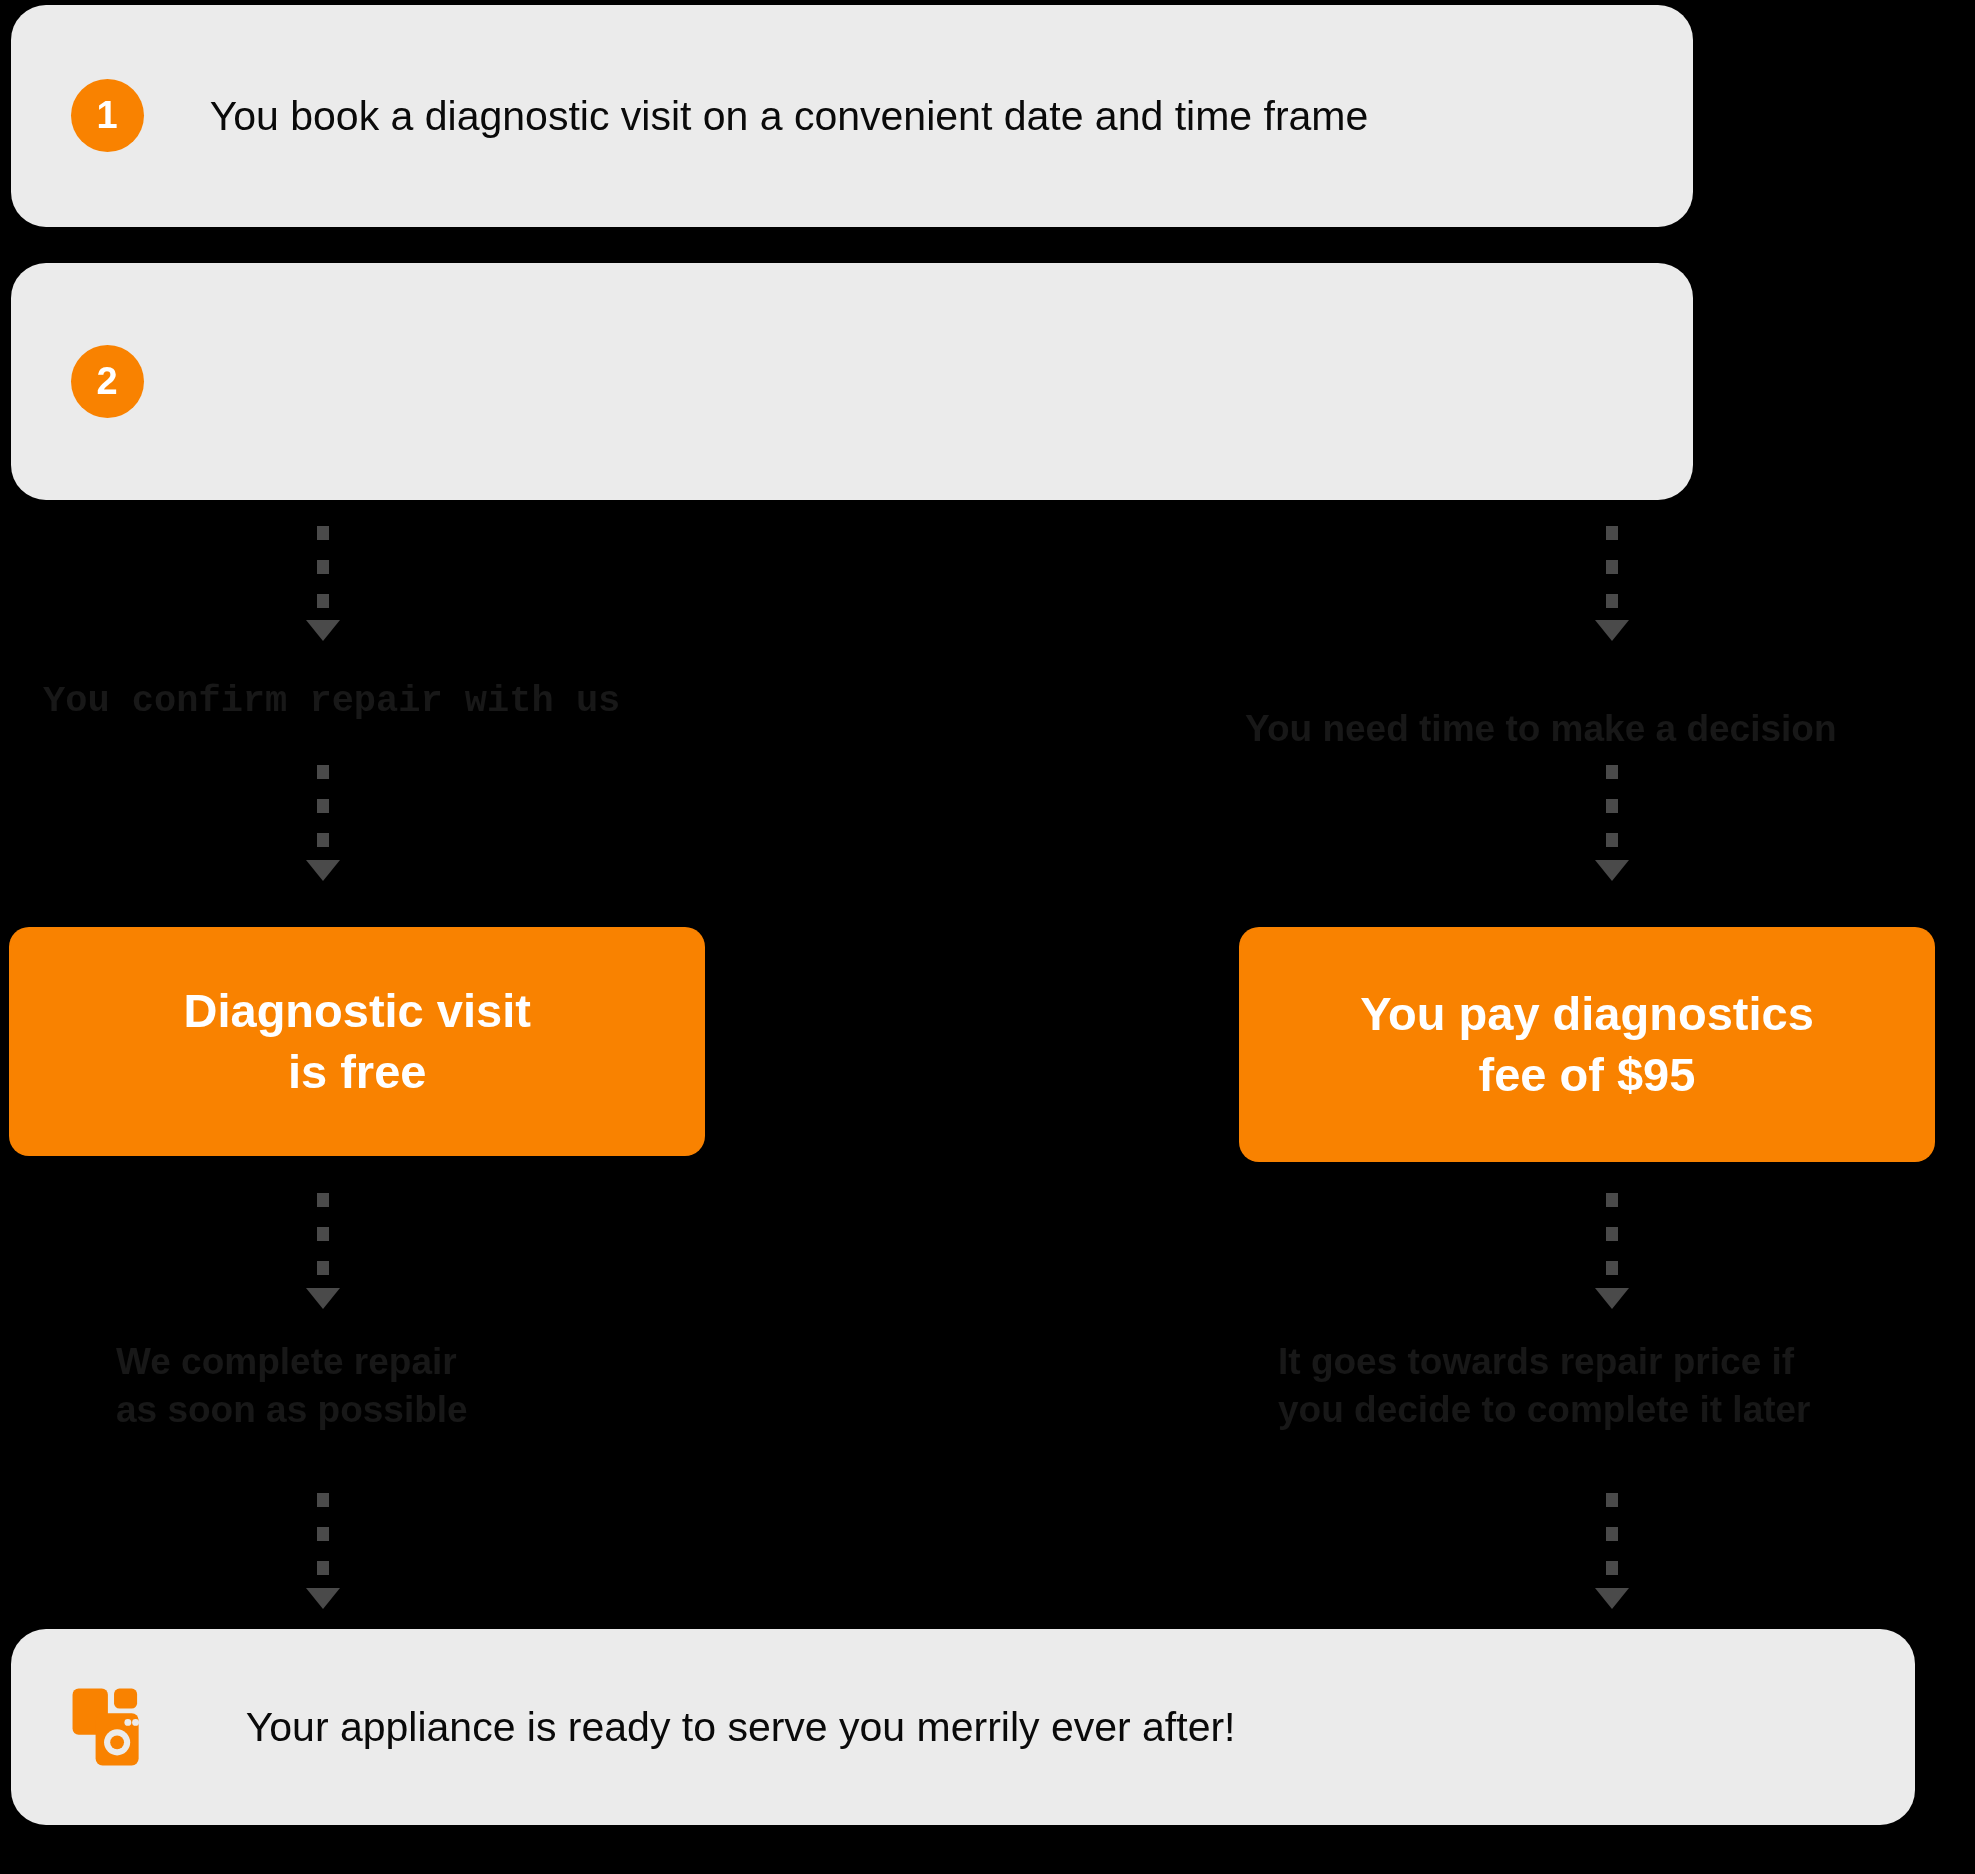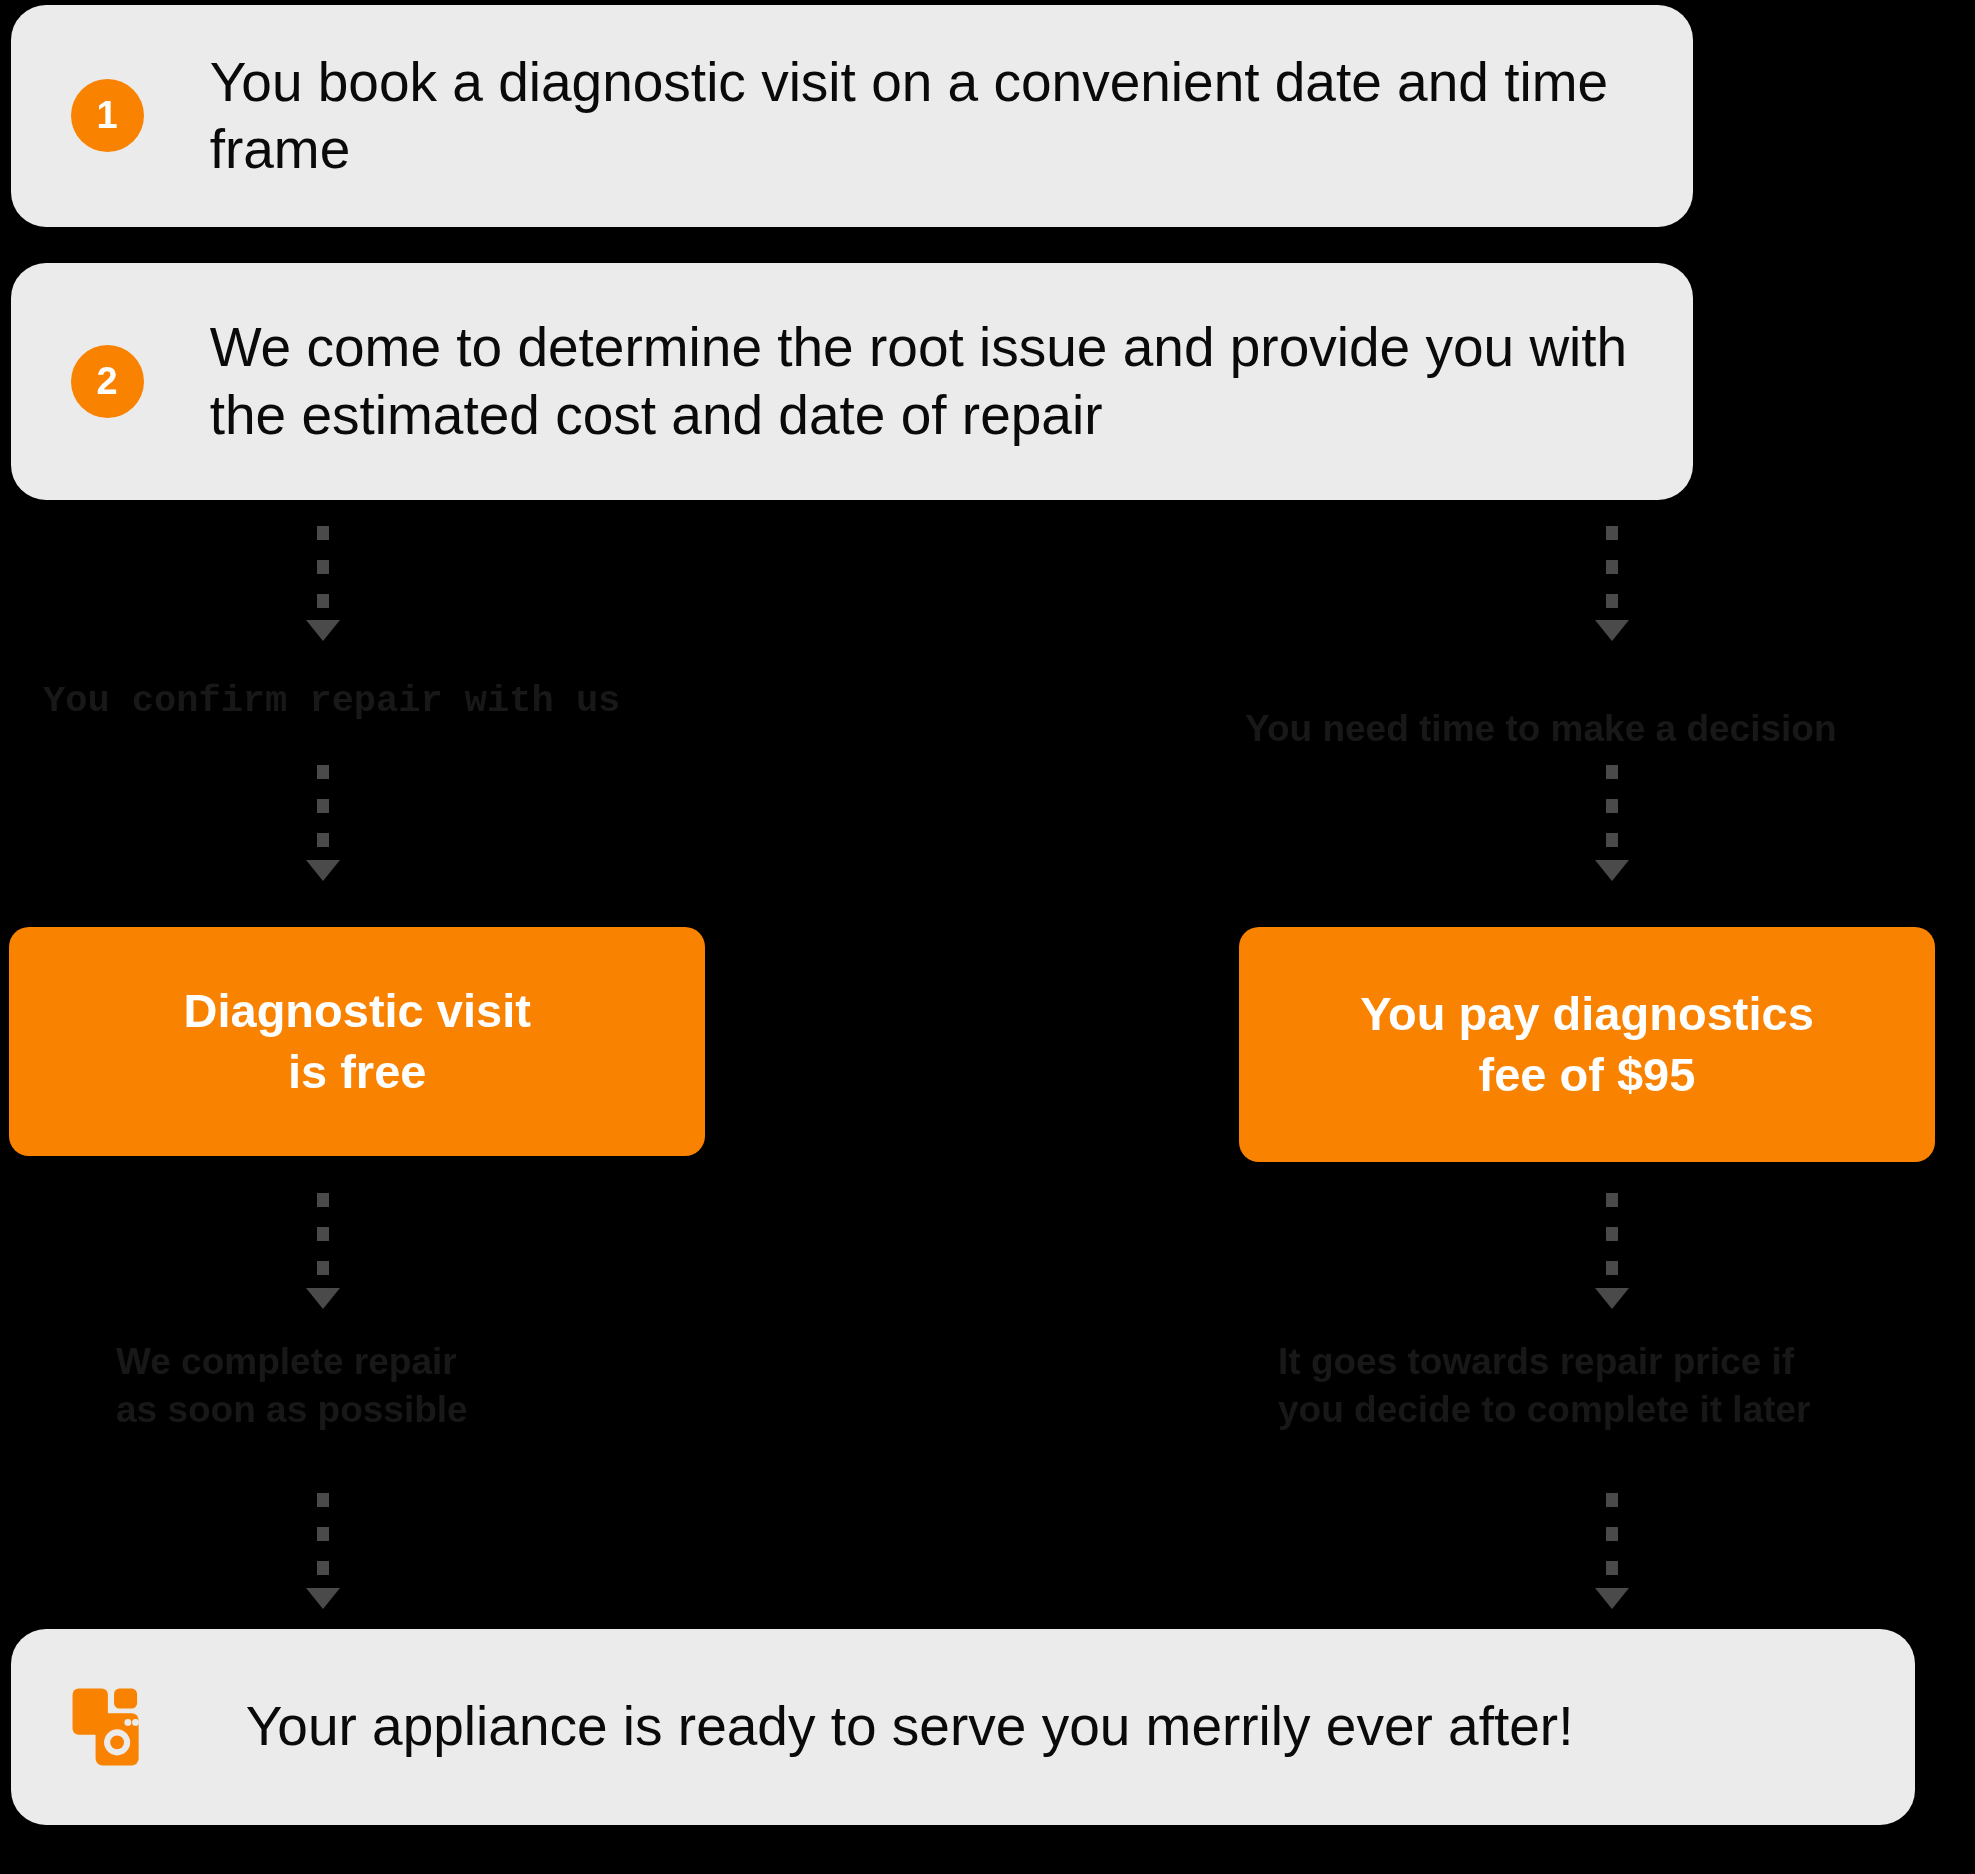--- a/index.html
+++ b/index.html
@@ -68,21 +68,21 @@
     font-size: 38px;
     font-weight: 700;
     display: flex;
     align-items: center;
     justify-content: center;
     flex: 0 0 auto;
   }
 
   .step-text {
     margin-left: 66px;
-    font-size: 55px;
+    font-size: 41px;
     line-height: 1.22;
     color: #0a0a0a;
     font-weight: 400;
     white-space: pre-line;
   }
 
   
   .result-box {
     position: absolute;
     background: #f98200;
@@ -175,22 +175,20 @@
 
 <div class="flow">
 
   <div class="step-card step-1">
     <div class="badge">1</div>
     <div class="step-text">You book a diagnostic visit on a convenient date and time frame</div>
   </div>
 
   <div class="step-card step-2">
     <div class="badge">2</div>
-    <div class="step-text">We come to determine the root issue and provide you with
-the estimated cost and date of repair</div>
   </div>
 
   <div class="arrow arr-l1">
     <div class="stem"></div>
     <div class="head"></div>
   </div>
   <div class="arrow arr-r1">
     <div class="stem"></div>
     <div class="head"></div>
   </div>

